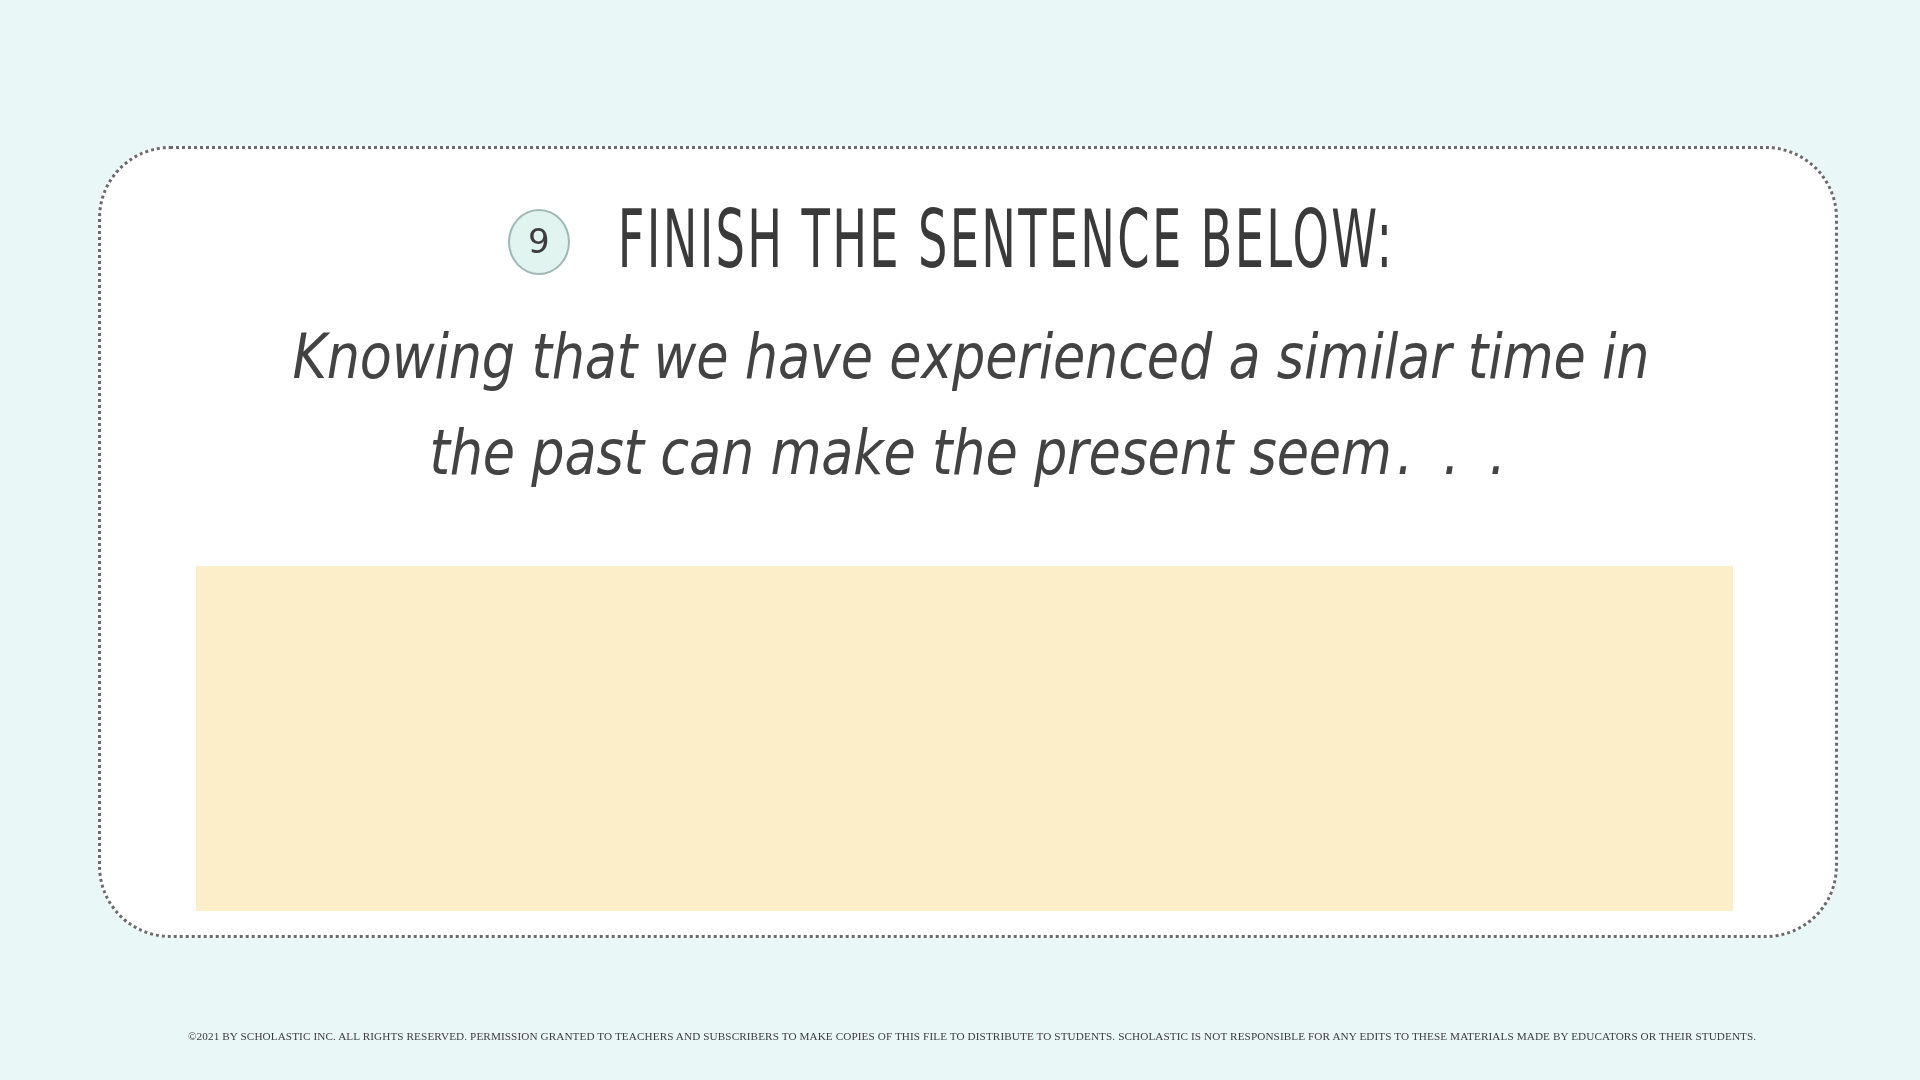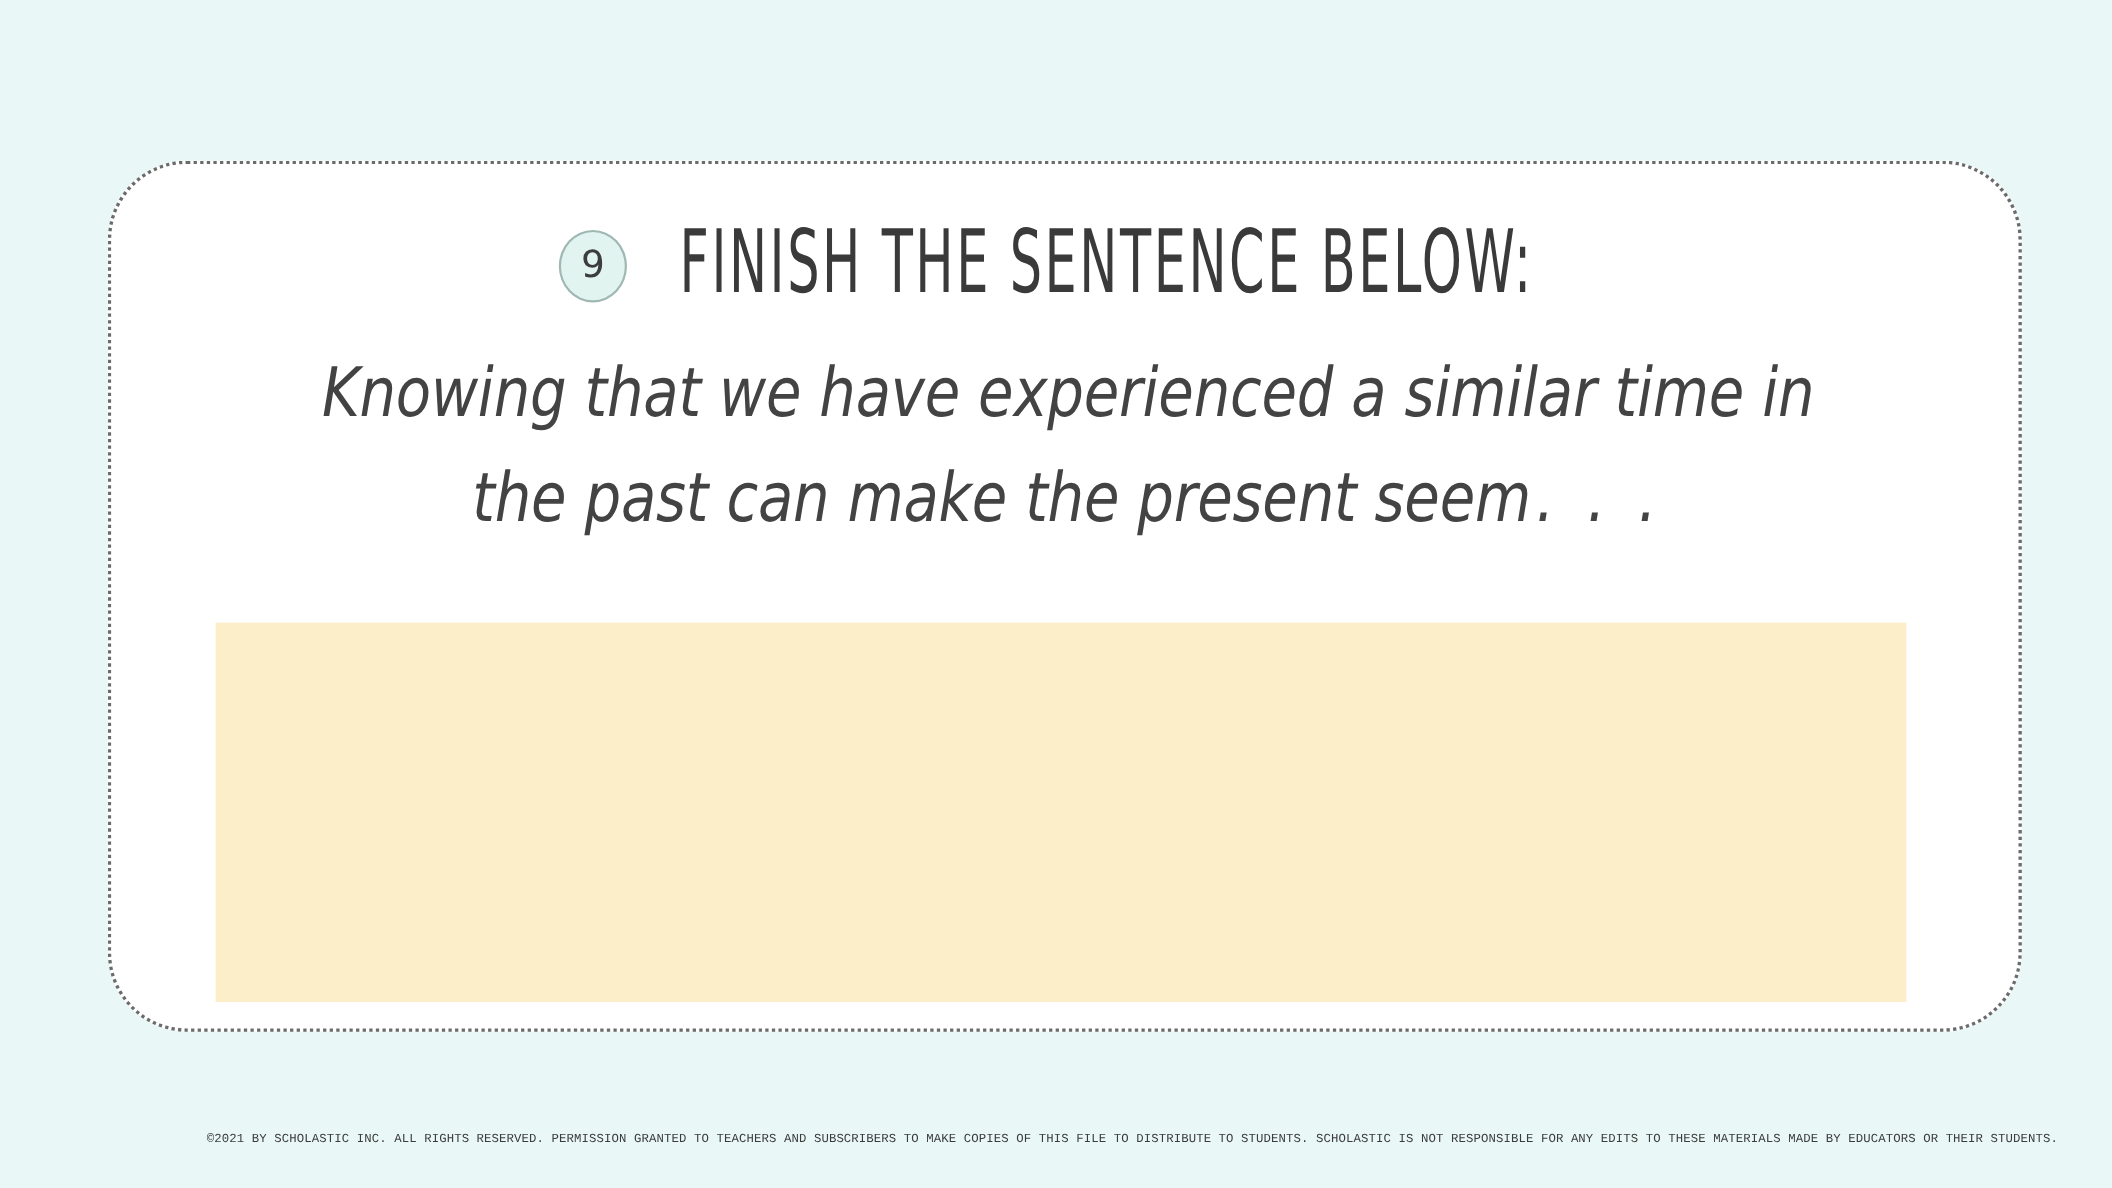--- a/index.html
+++ b/index.html
@@ -107,21 +107,21 @@
     width: 1537px;
     height: 345px;
     background: #fdeeca;
   }
 
   
   #copyright-footer {
     position: absolute;
     left: 188px;
     top: 1030px;
-    font-family: Liberation Mono, monospace;
+    font-family: Liberation Serif, serif;
     font-size: 11.2px;
     font-weight: 400;
     color: #3c3c3c;
     letter-spacing: 0.1px;
     white-space: nowrap;
   }
 </style>
 </head>
 <body>
 

